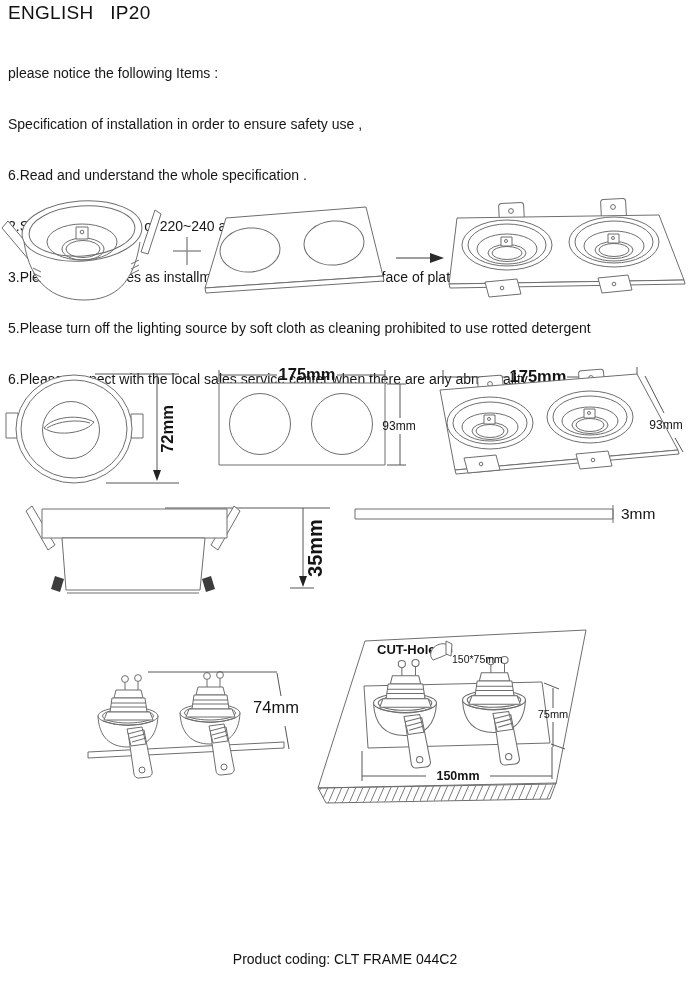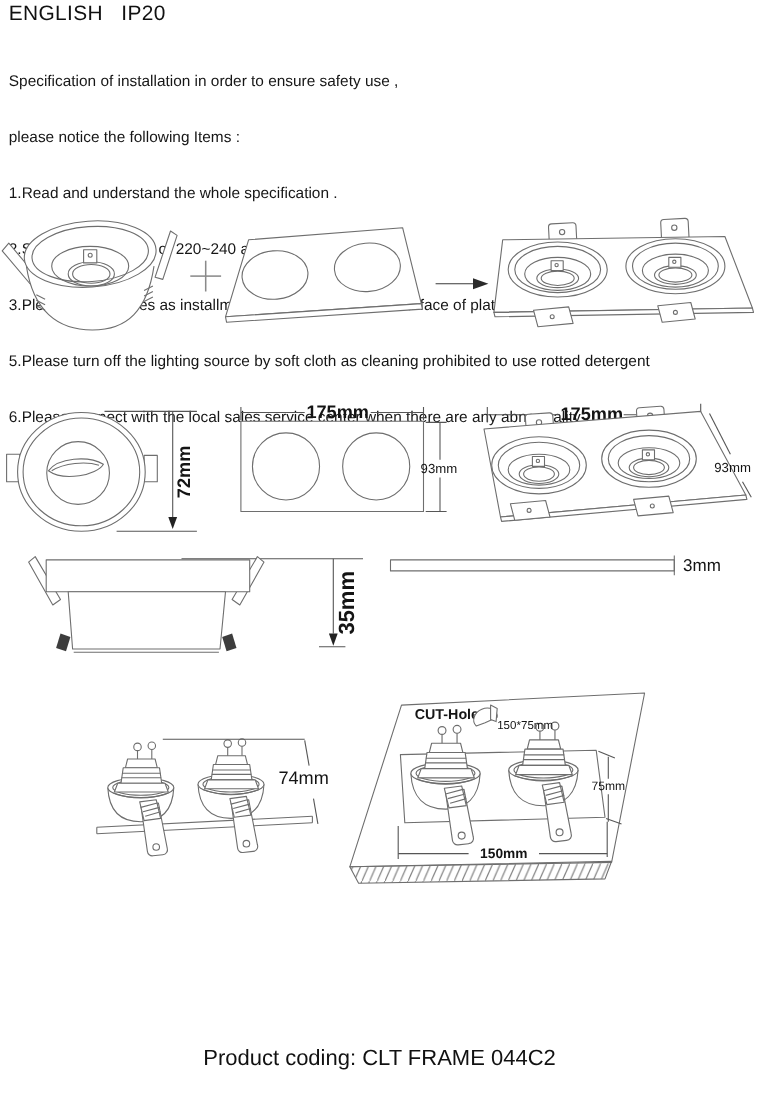--- a/index.html
+++ b/index.html
@@ -2,36 +2,36 @@
 <html><head>
 <meta charset="utf-8">
 <style>
   html,body{margin:0;padding:0;background:#fff;}
   #page{position:relative;width:690px;height:1000px;background:#fff;overflow:hidden;
         font-family:"Liberation Sans",sans-serif;color:#1a1a1a;}
   #header-title{position:absolute;left:8px;top:2px;font-size:19px;letter-spacing:.3px;
         white-space:pre;color:#111;}
   #spec{position:absolute;left:8px;top:31px;font-size:14px;line-height:17px;
         white-space:pre;color:#161616;}
-  #footer{position:absolute;left:0;right:0;top:951px;text-align:center;font-size:20px;color:#111;}
+  #footer{position:absolute;left:0;right:0;top:951px;text-align:center;font-size:14px;color:#111;}
   svg{position:absolute;left:0;display:block;}
   svg text{fill:#141414;stroke:none;font-family:"Liberation Sans",sans-serif;}
   .dim{stroke:#565656;}
 </style>
 </head>
 <body>
 
 <div id="page">
 
   <div id="header-title">ENGLISH   IP20</div>
 
   <div id="spec">
+    <div>please notice the following Items :</div>
     <div>Specification of installation in order to ensure safety use ,</div>
-    <div>please notice the following Items :</div>
-    <div>1.Read and understand the whole specification .</div>
+    <div>6.Read and understand the whole specification .</div>
     <div>2.Suitable for the use of 220~240 and 50~60Hz</div>
     <div>3.Please wear gloves as installment and avoid rot on the surface of plating</div>
     <div>5.Please turn off the lighting source by soft cloth as cleaning prohibited to use rotted detergent</div>
     <div>6.Please connect with the local sales service center when there are any abnormality</div>
   </div>
 
   <svg style="top:190px" width="690" height="150" viewBox="0 0 690 150" stroke="#6e6e6e" fill="none" stroke-width="1" stroke-linejoin="round">
     <g>
       <polygon points="29,70 2,38 8,31 34,62" fill="#fff"></polygon>
       <polygon points="141,62 155,20 161,24 148,64" fill="#fff"></polygon>

